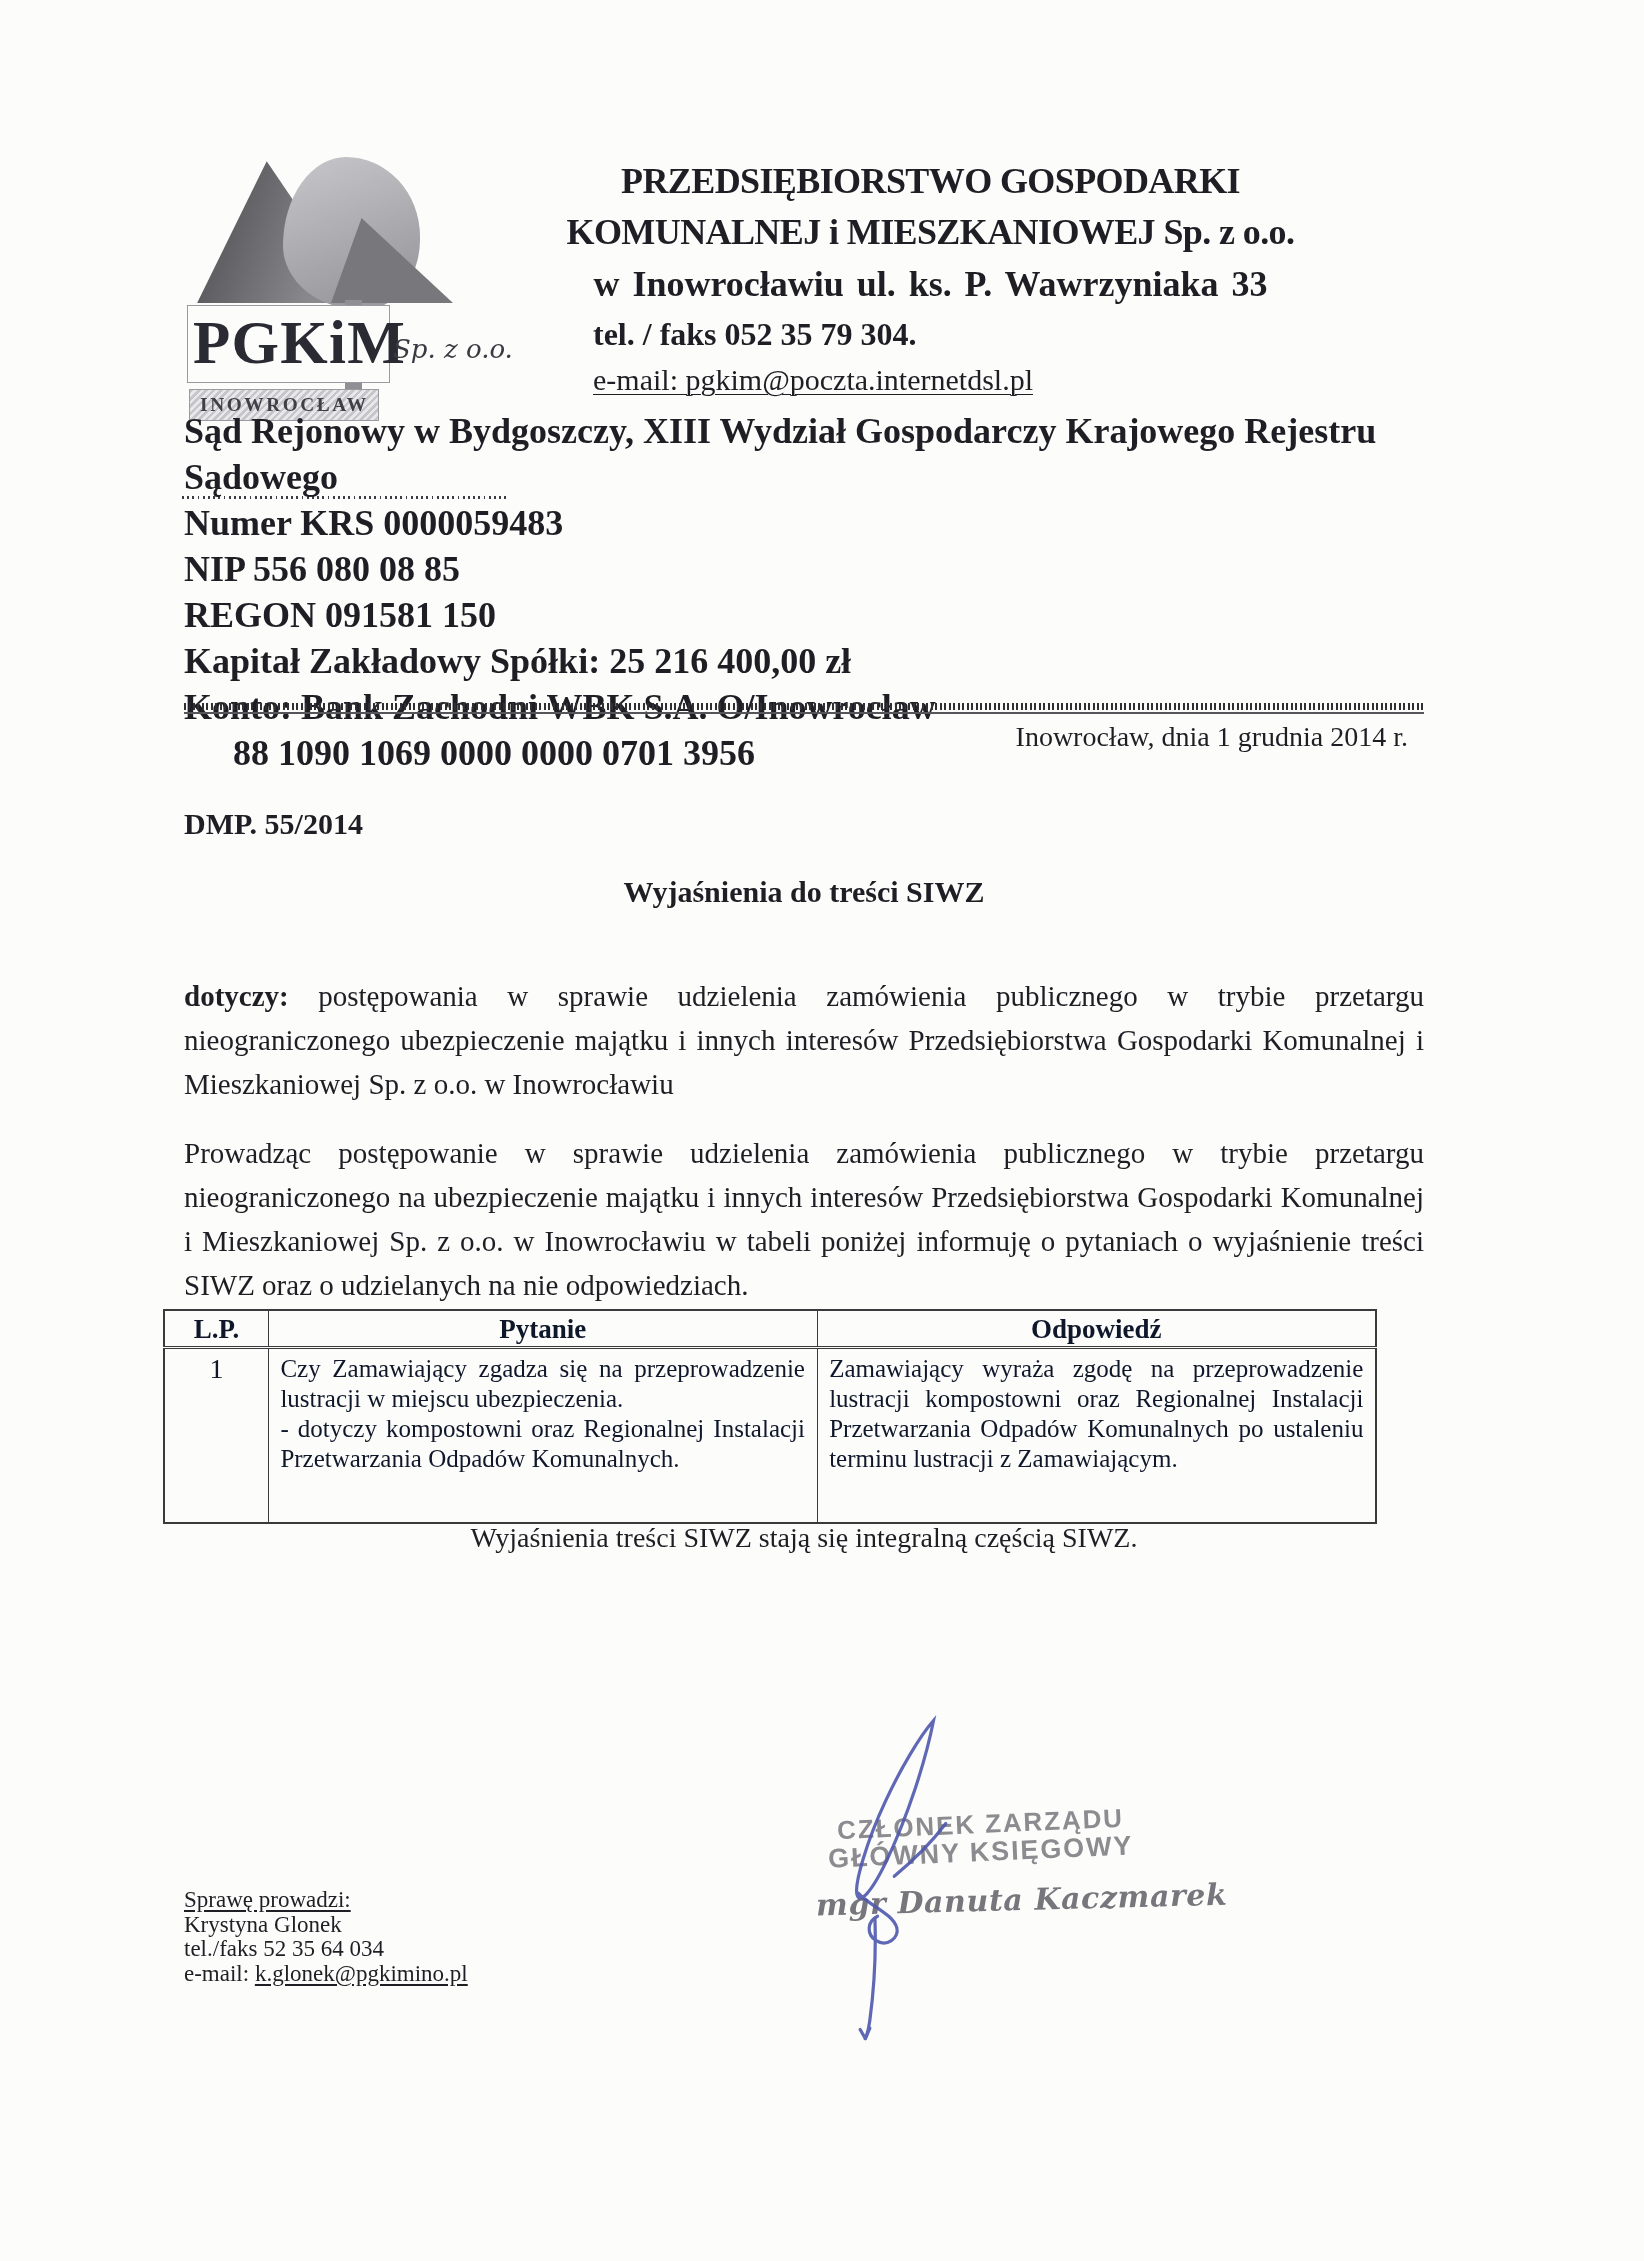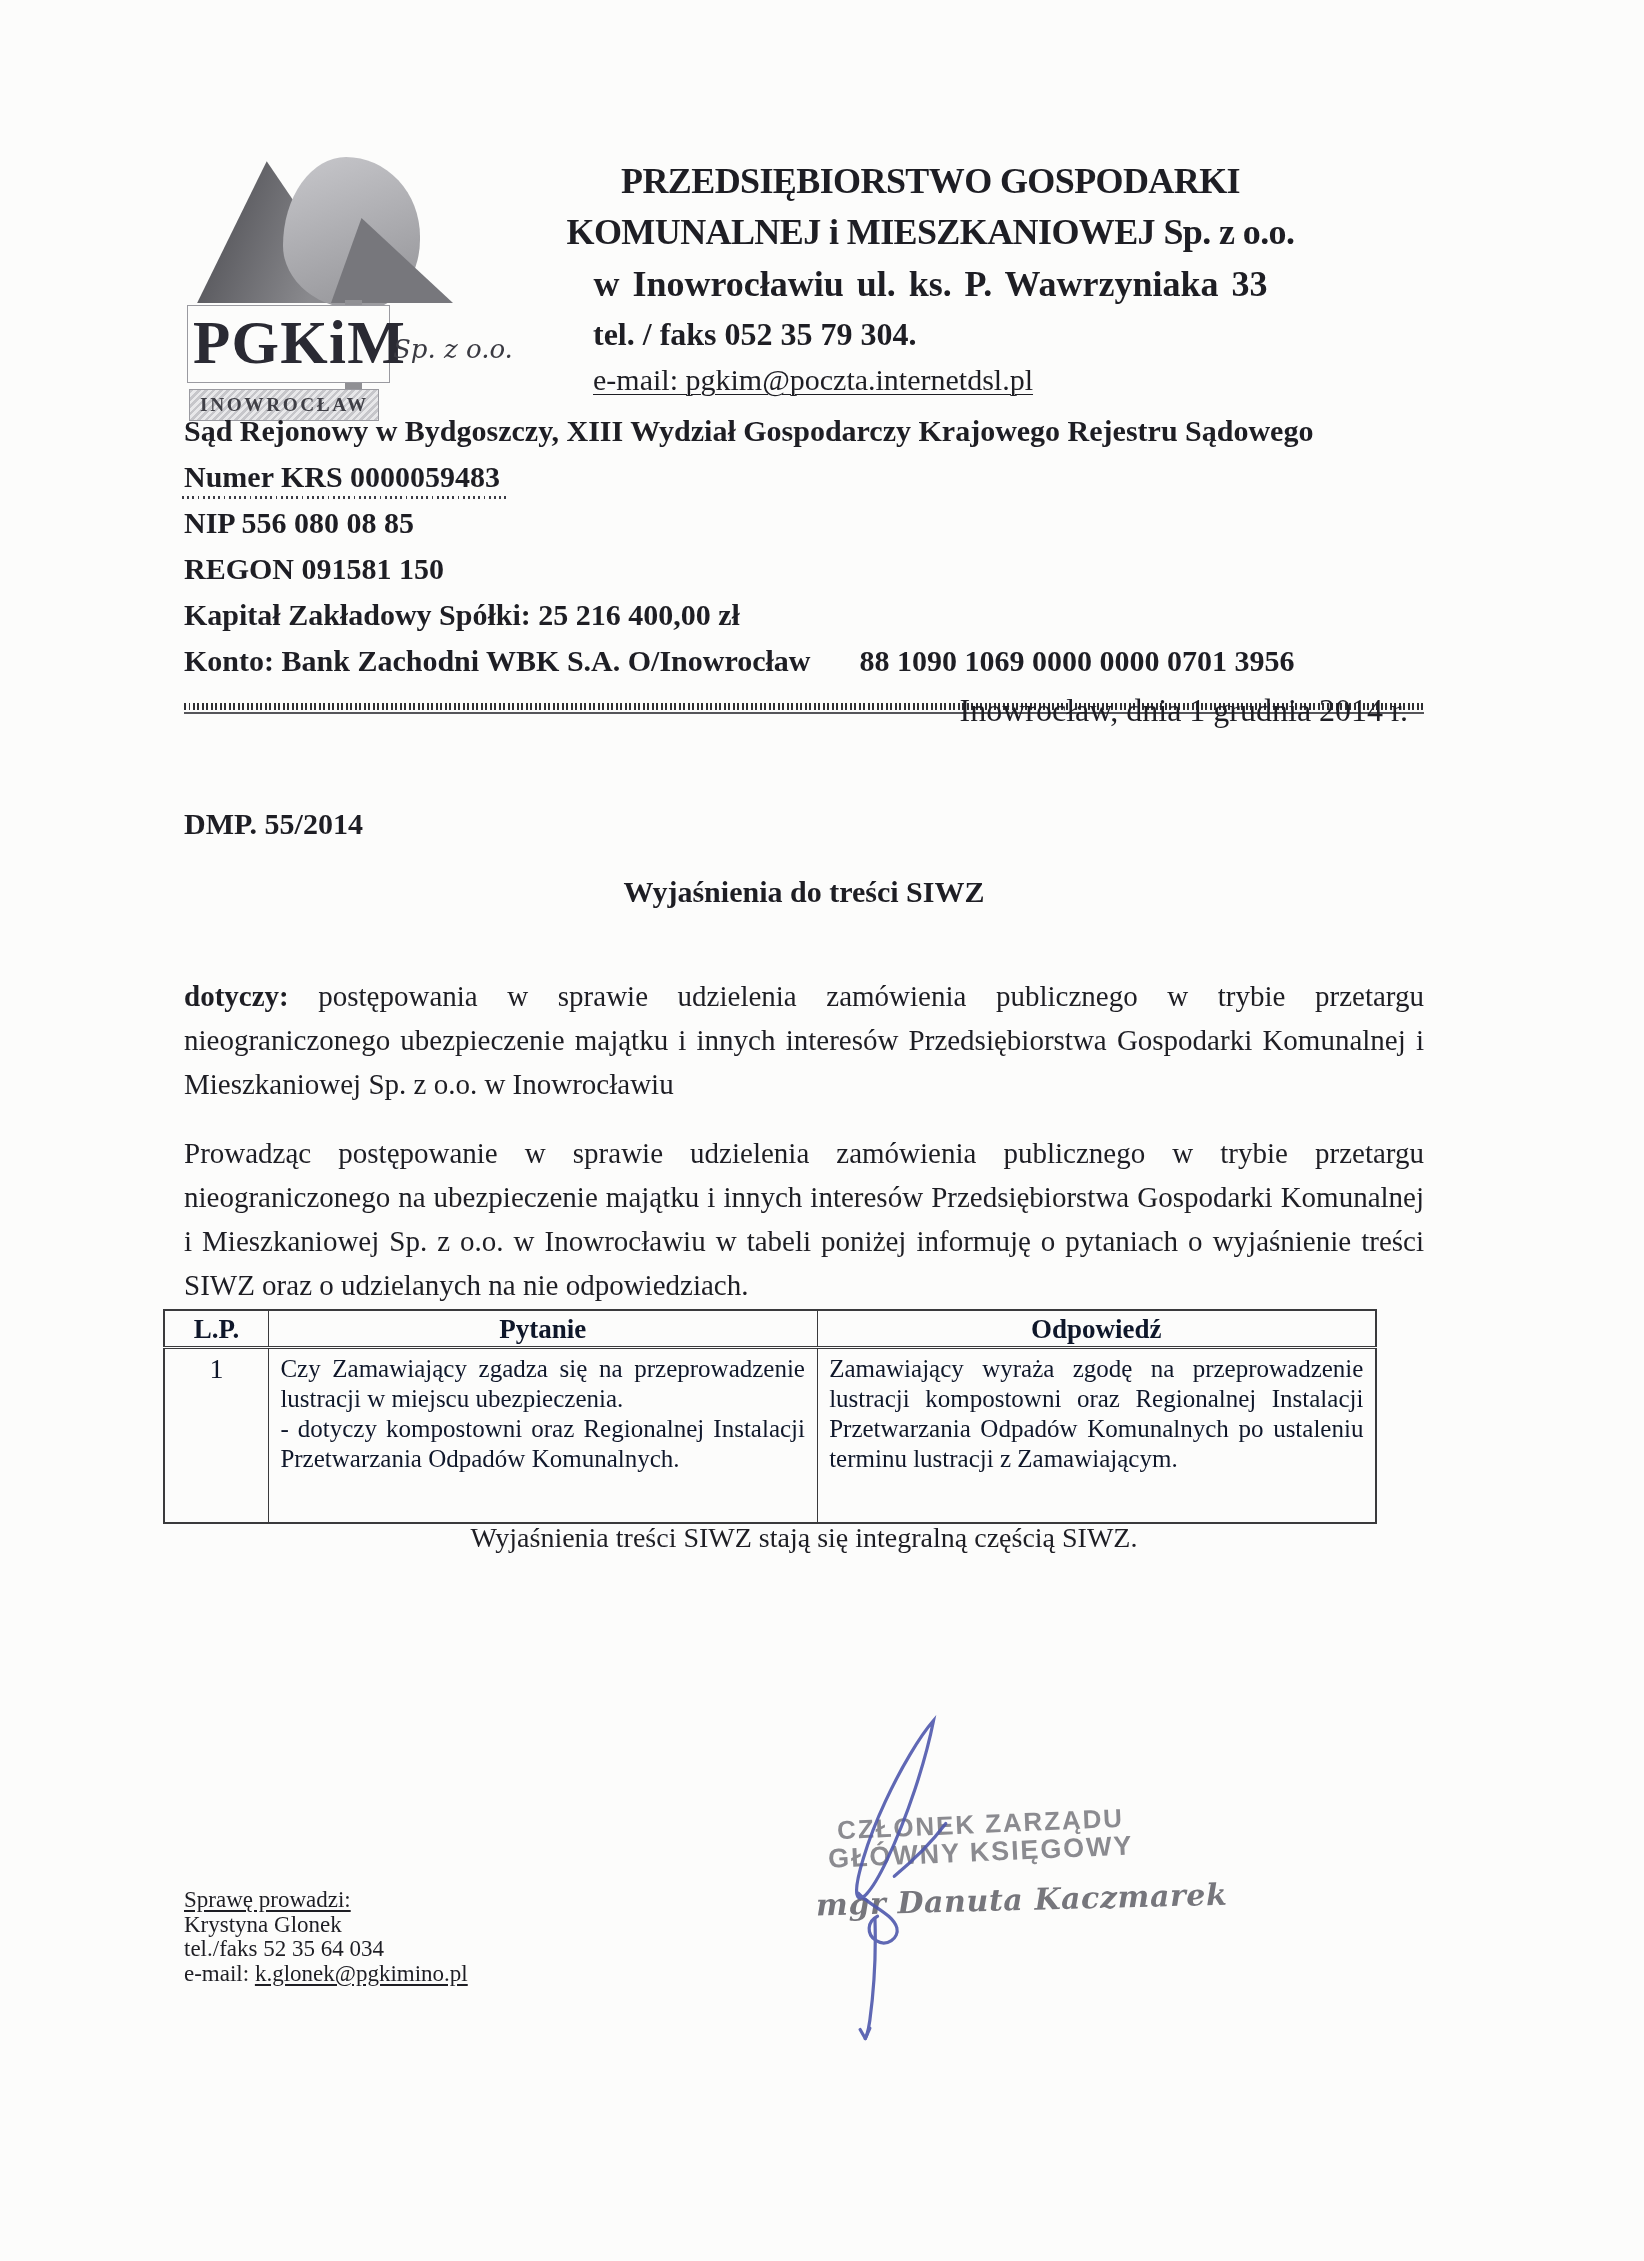--- a/index.html
+++ b/index.html
@@ -42,28 +42,28 @@
   
   .lh{left:502px;width:857px;text-align:center;font-weight:bold;white-space:nowrap;}
   .lh1{top:160px;font-size:36px;letter-spacing:-0.6px;}
   .lh2{top:211px;font-size:36px;letter-spacing:-0.6px;}
   .lh3{top:263px;font-size:36px;word-spacing:3.9px;}
   .lh4{left:593px;top:316px;width:auto;text-align:left;font-size:32px;}
   .lh5{left:593px;top:363px;width:auto;text-align:left;font-size:30px;font-weight:normal;
     text-decoration:underline;text-decoration-thickness:1.3px;text-underline-offset:3.9px;}
 
   
-  .registry{left:184px;top:408px;width:1240px;font-size:30px;font-weight:bold;line-height:46px;}
+  .registry{left:184px;top:408px;width:1240px;font-size:36px;font-weight:bold;line-height:46px;}
   .acct-num{display:inline-block;margin-left:49px;}
 
   
   .sep{left:184px;top:703px;width:1240px;}
   .sep-dots{height:7px;background:repeating-linear-gradient(90deg,#2f2f33 0 1.6px,transparent 1.6px 4.5px);}
   .sep-line{height:1.9px;background:#55555a;margin-top:1.9px;}
-  .dateline{left:184px;top:692px;width:1224px;text-align:right;font-size:32px;}
+  .dateline{left:184px;top:721px;width:1224px;text-align:right;font-size:28px;}
 
   
   .refnum{left:184px;top:807px;font-size:30px;font-weight:bold;}
   .doc-title{left:184px;top:875px;width:1240px;text-align:center;font-size:30px;font-weight:bold;}
 
   
   .para{left:184px;width:1240px;font-size:29px;line-height:44px;text-align:justify;margin:0;}
   .para1{top:974px;}
   .para2{top:1131px;}
   .closing{left:184px;top:1522px;width:1240px;text-align:center;font-size:28px;}

